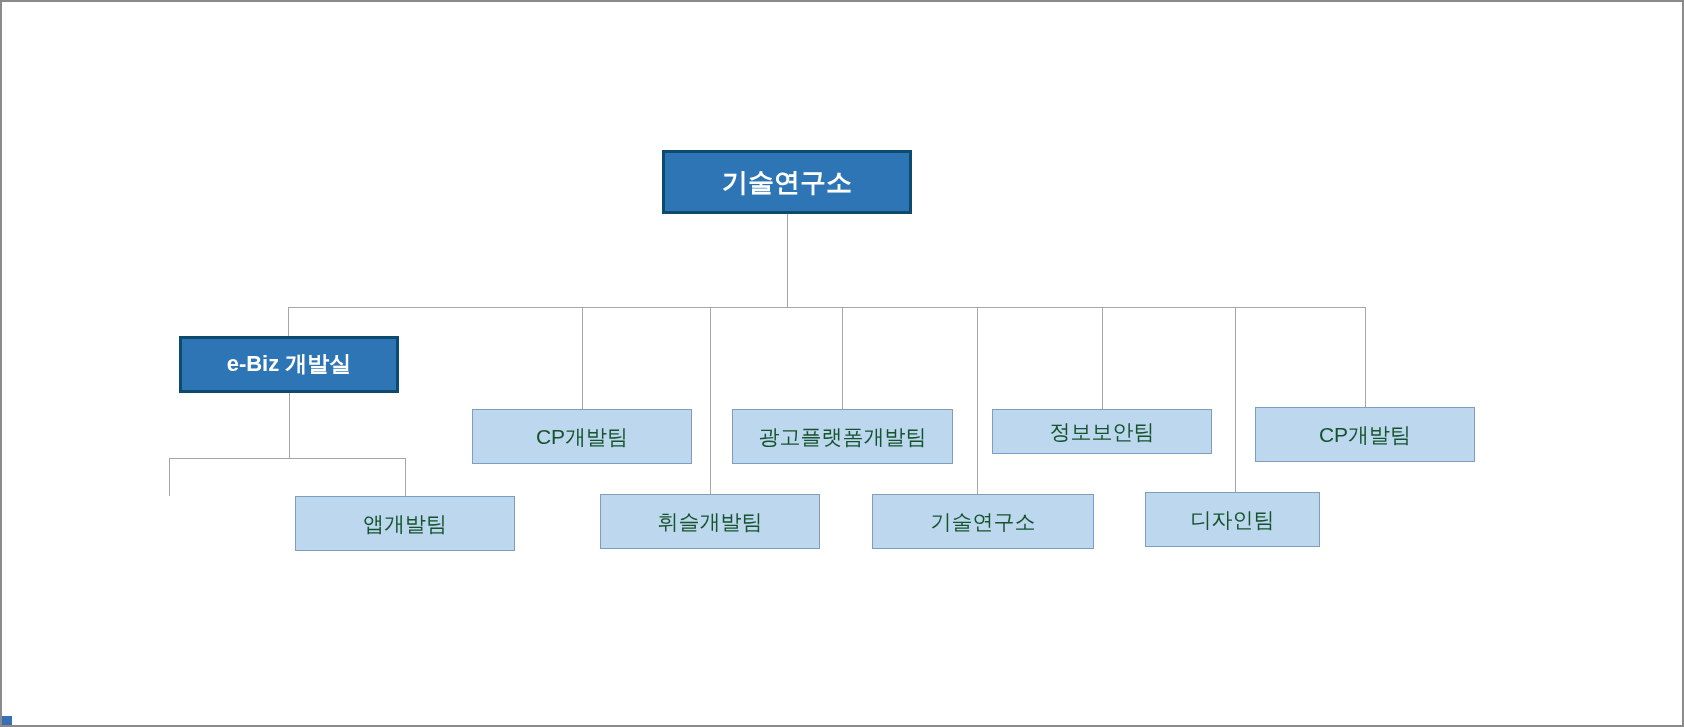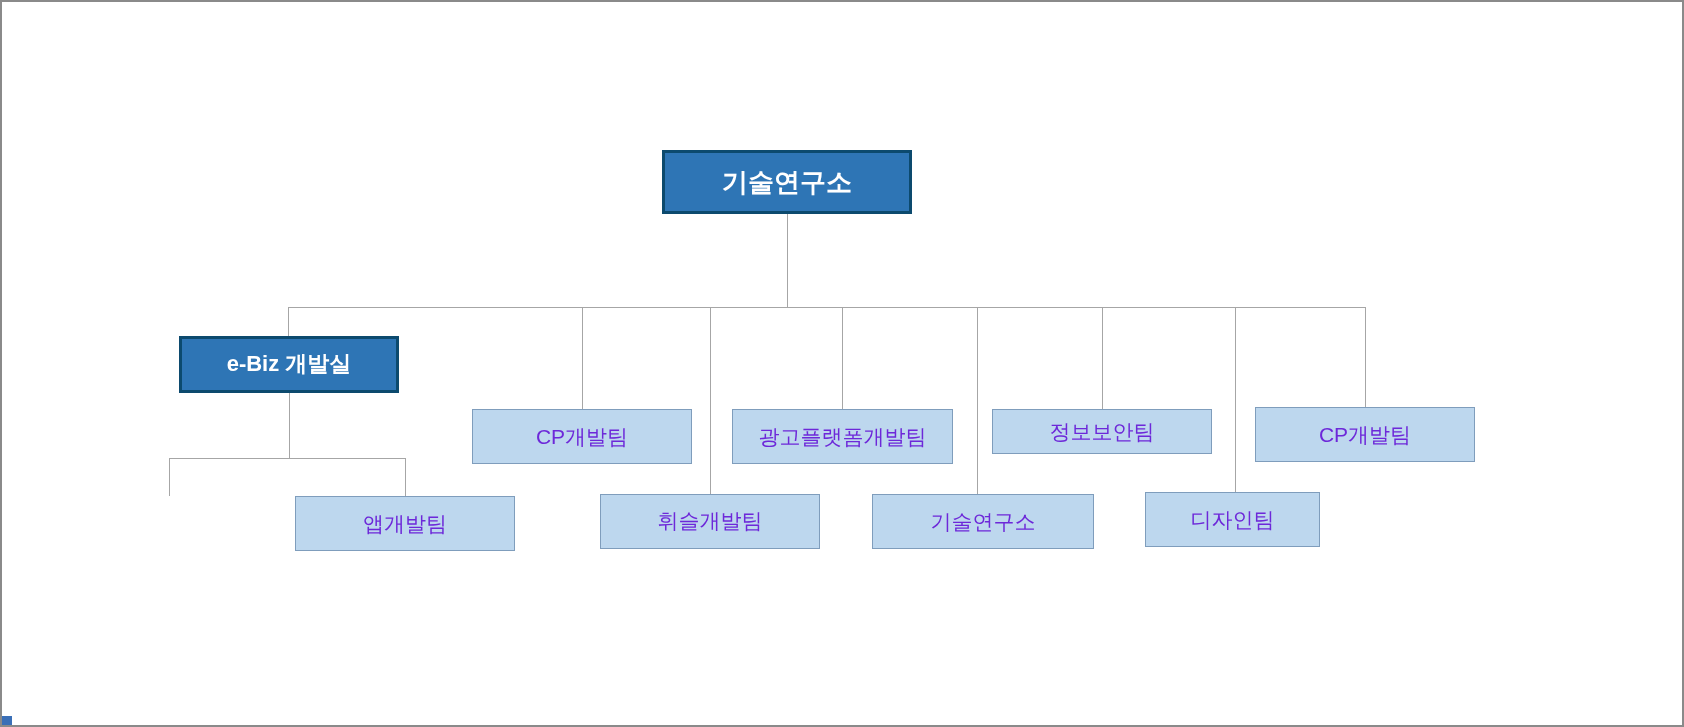--- a/index.html
+++ b/index.html
@@ -39,30 +39,30 @@
   }
   .node.primary {
     background: #2E75B5;
     border: 3px solid #0c4a6e;
     color: #ffffff;
     font-weight: bold;
   }
   .node.secondary {
     background: #BDD7EE;
     border: 1px solid #7f9dbc;
-    color: #6d28d9;
+    color: #14532d;
     font-weight: normal;
     font-size: 21px;
   }
   .node.root-node   { left: 660px;  top: 148px; width: 250px; height: 64px; font-size: 26px; }
   .node.ebiz-node   { left: 177px;  top: 334px; width: 220px; height: 57px; font-size: 22px; }
   .node.pass-node   { left: 57px;   top: 494px; width: 220px; height: 55px; }
   .node.app-node    { left: 293px;  top: 494px; width: 220px; height: 55px; }
   .node.cp-node     { left: 470px;  top: 407px; width: 220px; height: 55px; }
-  .node.whistle-node{ left: 598px;  top: 492px; width: 220px; height: 55px; font-family: Liberation Serif, serif; }
+  .node.whistle-node{ left: 598px;  top: 492px; width: 220px; height: 55px; }
   .node.ad-node     { left: 730px;  top: 407px; width: 221px; height: 55px; }
   .node.sysops-node { left: 870px;  top: 492px; width: 222px; height: 55px; }
   .node.infosec-node{ left: 990px;  top: 407px; width: 220px; height: 45px; }
   .node.design-node { left: 1143px; top: 490px; width: 175px; height: 55px; }
   .node.ux-node     { left: 1253px; top: 405px; width: 220px; height: 55px; }
   .corner-fragment {
     position: absolute;
     left: 0;
     bottom: 0;
     width: 10px;

